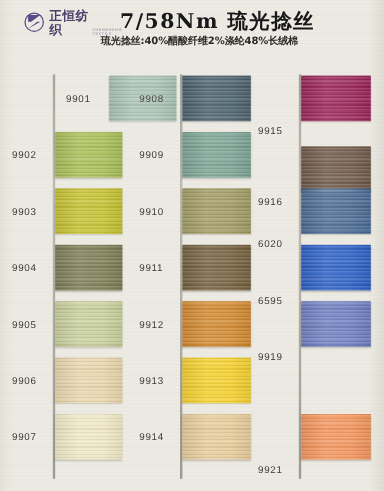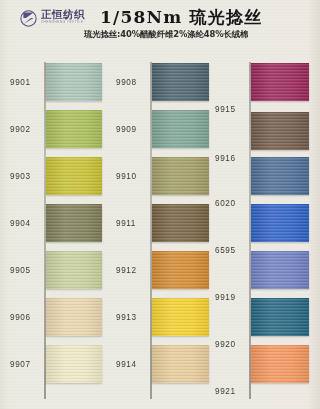--- a/index.html
+++ b/index.html
@@ -21,21 +21,21 @@
     background-image:repeating-linear-gradient(0deg,rgba(0,0,0,0.012) 0px,rgba(0,0,0,0.012) 1px,rgba(255,255,255,0.01) 1px,rgba(255,255,255,0.01) 3px);
     pointer-events:none;
   }
   
   .header{position:absolute;left:0;top:0;width:320px;height:58px;}
   .logo{
     position:absolute;left:20px;top:9px;width:92px;height:22px;
     display:flex;align-items:flex-start;gap:4px;
   }
   .logo-mark{width:17px;height:17px;flex:0 0 17px;margin-top:1px;}
-  .logo-text{display:flex;flex-direction:column;line-height:1;}
+  .logo-text{display:flex;flex-direction:row;line-height:1;align-items:flex-end;}
   .logo-cn{
     font-family:"DejaVu Sans",sans-serif;
     font-size:10.5px;font-weight:700;color:#4a3f6b;letter-spacing:.5px;
   }
   .logo-en{
     font-family:"Liberation Sans",sans-serif;
     font-size:3.1px;color:#8d86a6;letter-spacing:.55px;margin-top:1.5px;
     transform:scaleY(1.1);transform-origin:left top;
   }
   .title{
@@ -106,28 +106,28 @@
       <svg class="logo-mark" viewBox="0 0 40 40">
         <path d="M8 6 L32 6 L14 19 L32 19 L8 33 L26 19 L8 19 Z" fill="#5b4a86"></path>
         <circle cx="20" cy="20" r="18" fill="none" stroke="#5b4a86" stroke-width="2.4"></circle>
       </svg>
       <span class="logo-text">
         <span class="logo-cn">正恒纺织</span>
         <span class="logo-en">ZHENGHENG TEXTILE</span>
       </span>
     </div>
 
-    <div class="title">1/58Nm 琉光捻丝</div>
+    <div class="title">7/58Nm 琉光捻丝</div>
     <div class="subtitle">琉光捻丝:40%醋酸纤维2%涤纶48%长绒棉</div>
   </div>
 
   <div class="columns">
     <div class="col col-1">
       <div class="spine"></div>
-    <div class="row" style="top: 4px;">
+    <div class="row" style="top: 4px; margin-left: 45px;">
           <div class="lbl">9901</div>
           <div class="sw" style="background: rgb(169, 194, 180);"></div>
         </div>
         <div class="row" style="top: 51px;">
           <div class="lbl">9902</div>
           <div class="sw" style="background: rgb(168, 189, 86);"></div>
         </div>
         <div class="row" style="top: 98px;">
           <div class="lbl">9903</div>
           <div class="sw" style="background: rgb(197, 192, 48);"></div>
@@ -179,39 +179,35 @@
           <div class="lbl">9914</div>
           <div class="sw" style="background: rgb(230, 203, 153);"></div>
         </div>
       </div>
     <div class="col col-3">
       <div class="spine"></div>
     <div class="row" style="top: 4px;">
           <div class="lbl">9915</div>
           <div class="sw" style="background: rgb(153, 36, 87);"></div>
         </div>
-        <div class="row" style="top: 53px;">
+        <div class="row" style="top: 63px;">
           <div class="lbl">9916</div>
           <div class="sw" style="background: rgb(111, 89, 73);"></div>
         </div>
         <div class="row" style="top: 98px;">
           <div class="lbl">6020</div>
           <div class="sw" style="background: rgb(74, 107, 147);"></div>
         </div>
         <div class="row" style="top: 145px;">
           <div class="lbl">6595</div>
           <div class="sw" style="background: rgb(44, 95, 196);"></div>
         </div>
         <div class="row" style="top: 192px;">
           <div class="lbl">9919</div>
           <div class="sw" style="background: rgb(109, 126, 192);"></div>
         </div>
-        <div class="row" style="top: 239px;">
-          <div class="lbl">9920</div>
-          <div class="sw" style="background: rgb(35, 99, 127);"></div>
-        </div>
         <div class="row" style="top: 286px;">
           <div class="lbl">9921</div>
           <div class="sw" style="background: rgb(242, 148, 91);"></div>
         </div>
       </div>
   </div>
 </div>
 
 </body></html>

